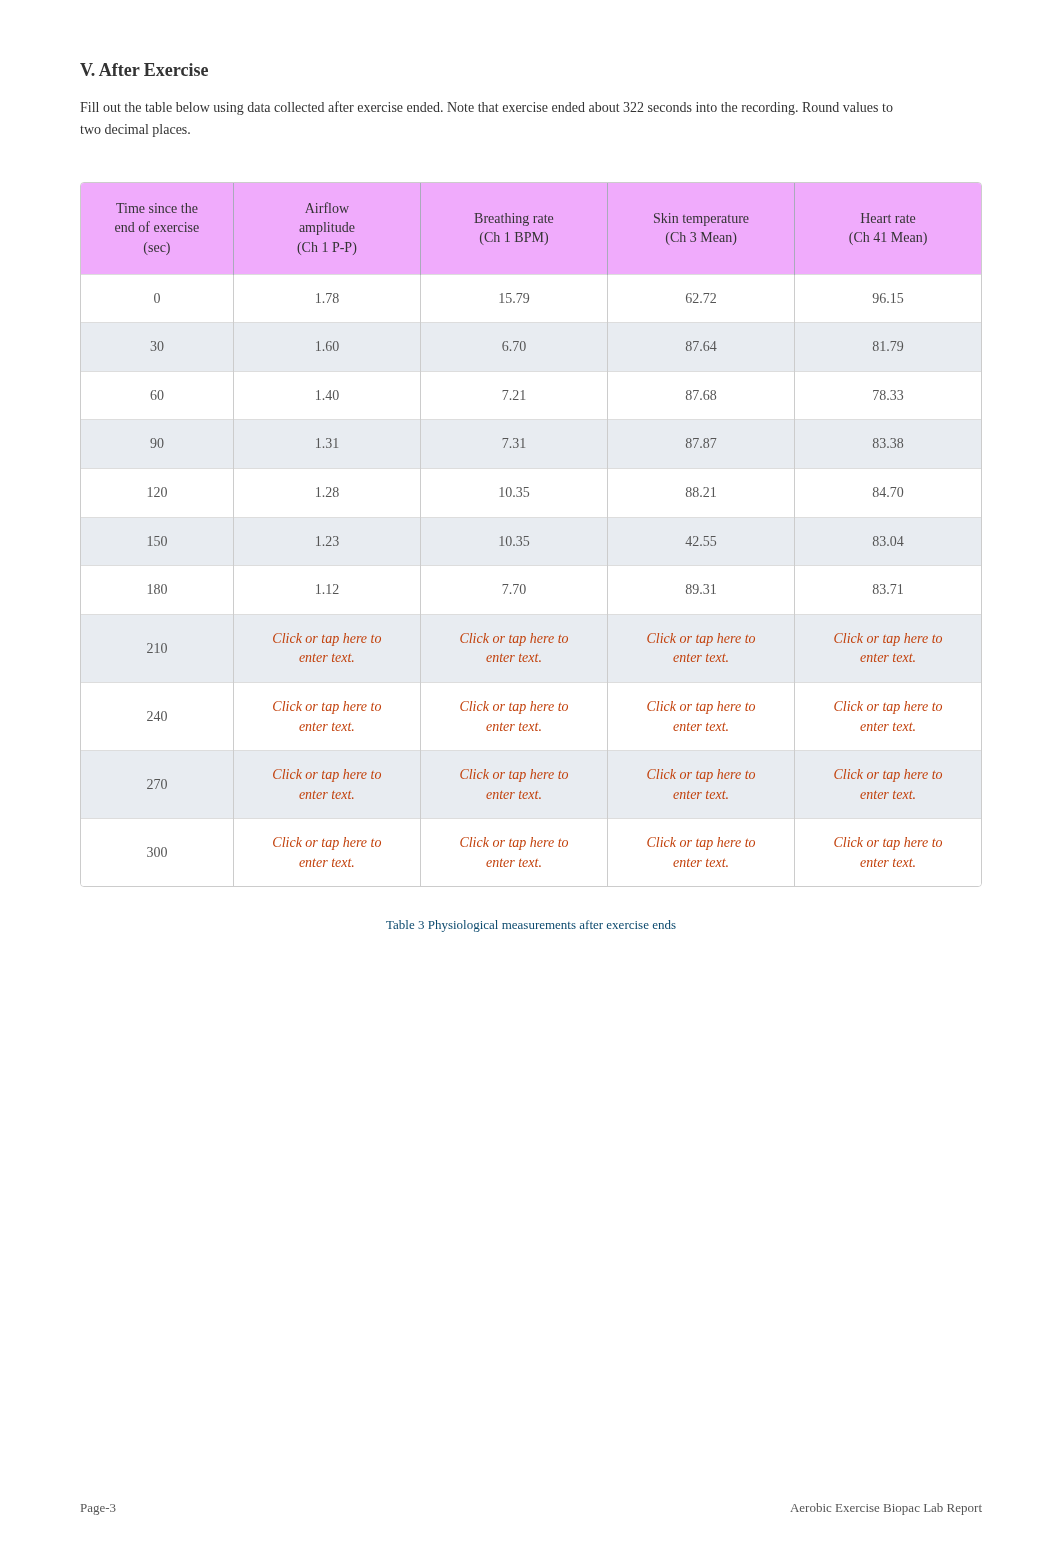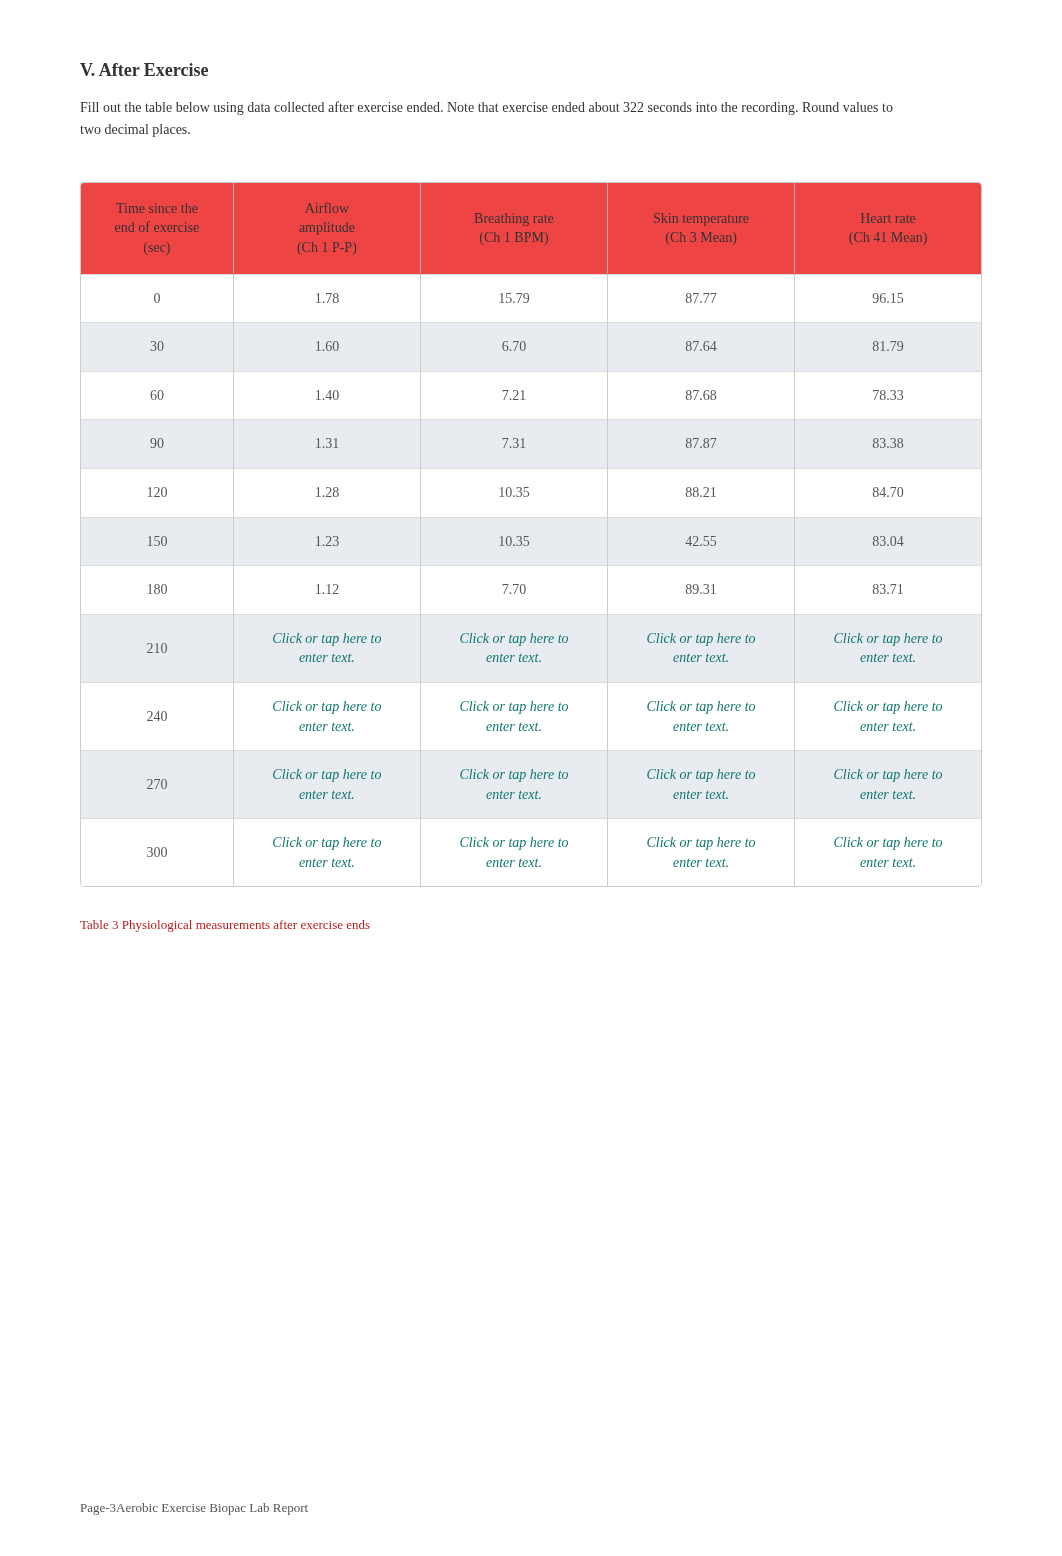--- a/index.html
+++ b/index.html
@@ -39,21 +39,21 @@
       overflow: hidden;
     }
 
     table {
       width: 100%;
       border-collapse: collapse;
       font-size: 14px;
     }
 
     thead tr {
-      background-color: #ef4444;
+      background-color: #f0abfc;
     }
 
     thead th {
       padding: 16px 12px;
       text-align: center;
       font-weight: normal;
       color: #333;
       border-right: 1px solid #aab;
       line-height: 1.4;
     }
@@ -77,40 +77,41 @@
       border-top: 1px solid #ddd;
       color: #555;
       line-height: 1.4;
     }
 
     tbody td:last-child {
       border-right: none;
     }
 
     .table-caption {
-      text-align: left;
+      text-align: center;
       font-size: 13px;
-      color: #b91c1c;
+      color: #0c4a6e;
       margin-top: 10px;
       margin-bottom: 30px;
       font-style: normal;
     }
 
     .footer {
       position: absolute;
       bottom: 40px;
       left: 80px;
       right: 80px;
       display: flex;
+      justify-content: space-between;
       font-size: 13px;
       color: #555;
     }
 
     .clickable-cell {
-      color: #0f766e;
+      color: #c2410c;
       font-style: italic;
     }
   </style>
 </head>
 <body>
 
 <h2 class="section-title">V. After Exercise</h2>
 
 <p class="section-description">Fill out the table below using data collected after exercise ended. Note that exercise ended about 322 seconds into the recording. Round values to two decimal places.</p>
 
@@ -123,21 +124,21 @@
         <th>Breathing rate<br>(Ch 1 BPM)</th>
         <th>Skin temperature<br>(Ch 3 Mean)</th>
         <th>Heart rate<br>(Ch 41 Mean)</th>
       </tr>
     </thead>
     <tbody id="table-body">
     <tr>
           <td>0</td>
           <td>1.78</td>
           <td>15.79</td>
-          <td>87.77</td>
+          <td>62.72</td>
           <td>96.15</td>
         </tr>
         <tr>
           <td>30</td>
           <td>1.60</td>
           <td>6.70</td>
           <td>87.64</td>
           <td>81.79</td>
         </tr>
         <tr>

